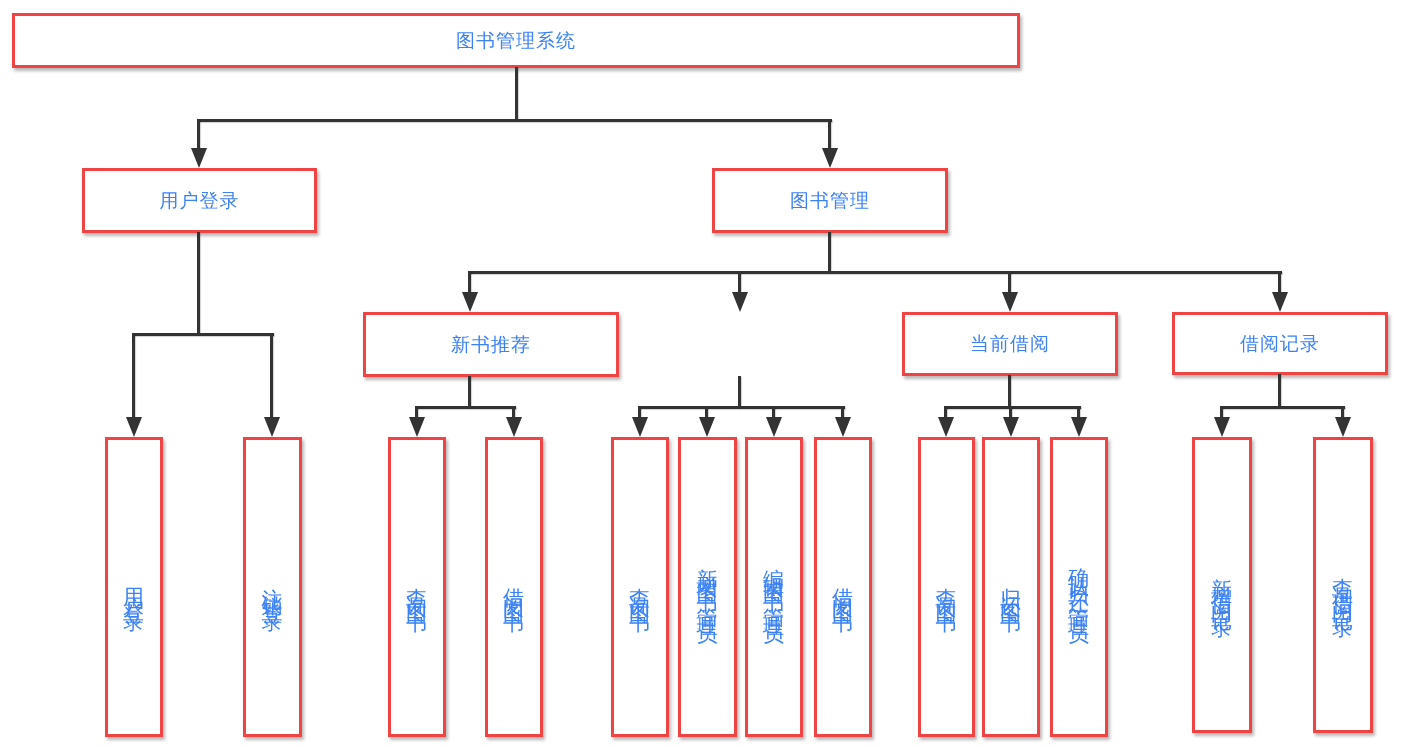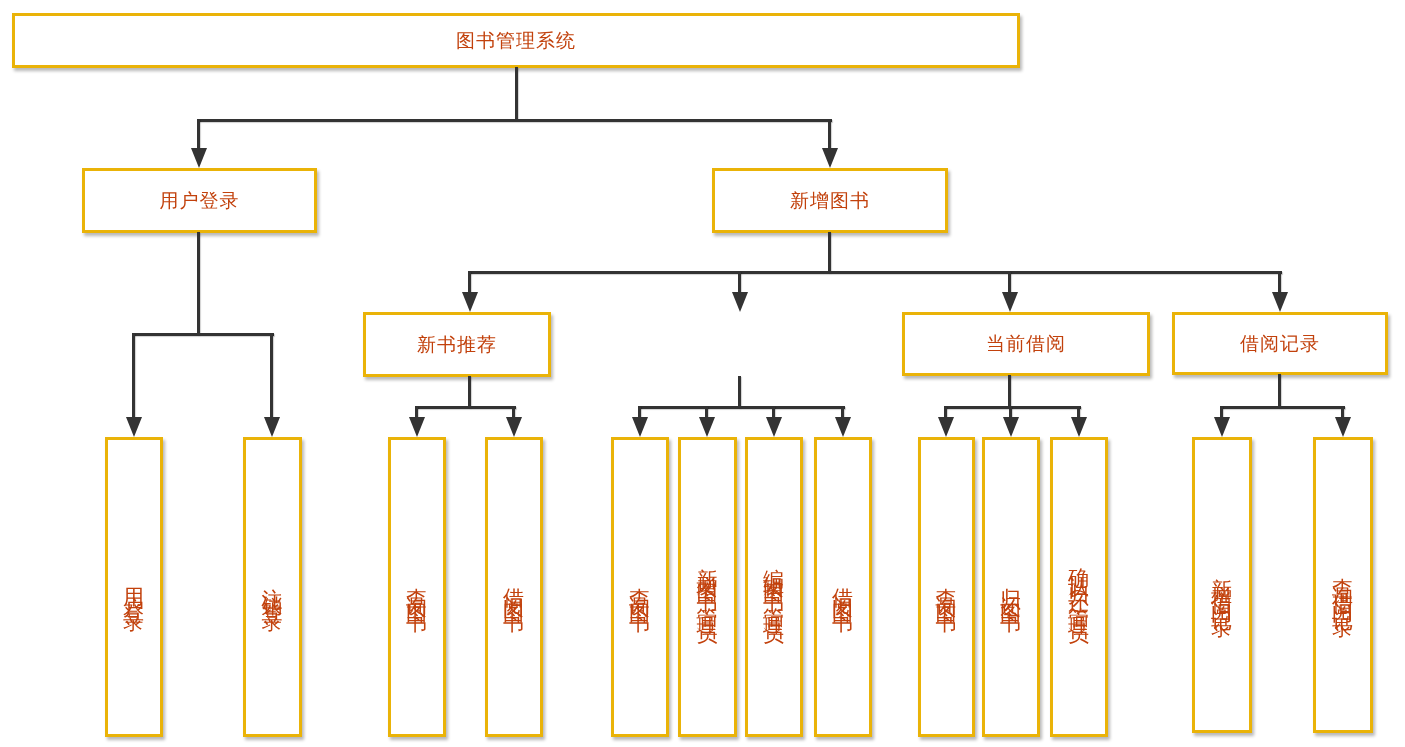--- a/index.html
+++ b/index.html
@@ -6,27 +6,27 @@
   #canvas{
     position:relative;
     width:1405px;height:747px;
     background:#ffffff;
     font-family:"Liberation Sans","DejaVu Sans",sans-serif;
     overflow:hidden;
   }
   .box{
     position:absolute;
     box-sizing:border-box;
-    border:3px solid #eab308;
+    border:3px solid #ef4444;
     background:#ffffff;
     box-shadow:2px 3px 3px rgba(0,0,0,0.28);
     display:flex;
     align-items:center;
     justify-content:center;
-    color:#c2410c;
+    color:#3b82f6;
   }
   .hlabel{
     font-size:19px;
     letter-spacing:1px;
     white-space:nowrap;
   }
   .vlabel{
     writing-mode:vertical-rl;
     text-orientation:mixed;
     font-size:21px;
@@ -75,45 +75,45 @@
   <div class="hline" style="left:198px;top:119px;width:634px"></div>
   <div class="vline" style="left:197px;top:119px;height:30px"></div>
   <div class="arrow" style="left:191px;top:148px"></div>
   <div class="vline" style="left:828px;top:119px;height:30px"></div>
   <div class="arrow" style="left:822px;top:148px"></div>
 
   <div class="box" style="left:82px;top:168px;width:235px;height:65px">
     <span class="hlabel">用户登录</span>
   </div>
   <div class="box" style="left:712px;top:168px;width:236px;height:65px">
-    <span class="hlabel">新增图书</span>
+    <span class="hlabel">图书管理</span>
   </div>
 
   <div class="vline" style="left:197px;top:232px;height:103px"></div>
   <div class="hline" style="left:132px;top:333px;width:142px"></div>
   <div class="vline" style="left:132px;top:333px;height:85px"></div>
   <div class="arrow" style="left:126px;top:417px"></div>
   <div class="vline" style="left:270px;top:333px;height:85px"></div>
   <div class="arrow" style="left:264px;top:417px"></div>
 
   <div class="vline" style="left:828px;top:232px;height:41px"></div>
   <div class="hline" style="left:468px;top:271px;width:814px"></div>
   <div class="vline" style="left:468px;top:271px;height:22px"></div>
   <div class="arrow" style="left:462px;top:292px"></div>
   <div class="vline" style="left:738px;top:271px;height:22px"></div>
   <div class="arrow" style="left:732px;top:292px"></div>
   <div class="vline" style="left:1008px;top:271px;height:22px"></div>
   <div class="arrow" style="left:1002px;top:292px"></div>
   <div class="vline" style="left:1278px;top:271px;height:22px"></div>
   <div class="arrow" style="left:1272px;top:292px"></div>
 
-  <div class="box" style="left:363px;top:312px;width:188px;height:65px">
+  <div class="box" style="left:363px;top:312px;width:256px;height:65px">
     <span class="hlabel">新书推荐</span>
   </div>
-  <div class="box" style="left:902px;top:312px;width:248px;height:64px">
+  <div class="box" style="left:902px;top:312px;width:216px;height:64px">
     <span class="hlabel">当前借阅</span>
   </div>
   <div class="box" style="left:1172px;top:312px;width:216px;height:63px">
     <span class="hlabel">借阅记录</span>
   </div>
 
   <div class="vline" style="left:468px;top:376px;height:32px"></div>
   <div class="hline" style="left:415px;top:406px;width:101px"></div>
   <div class="vline" style="left:415px;top:406px;height:12px"></div>
   <div class="arrow" style="left:409px;top:417px"></div>

